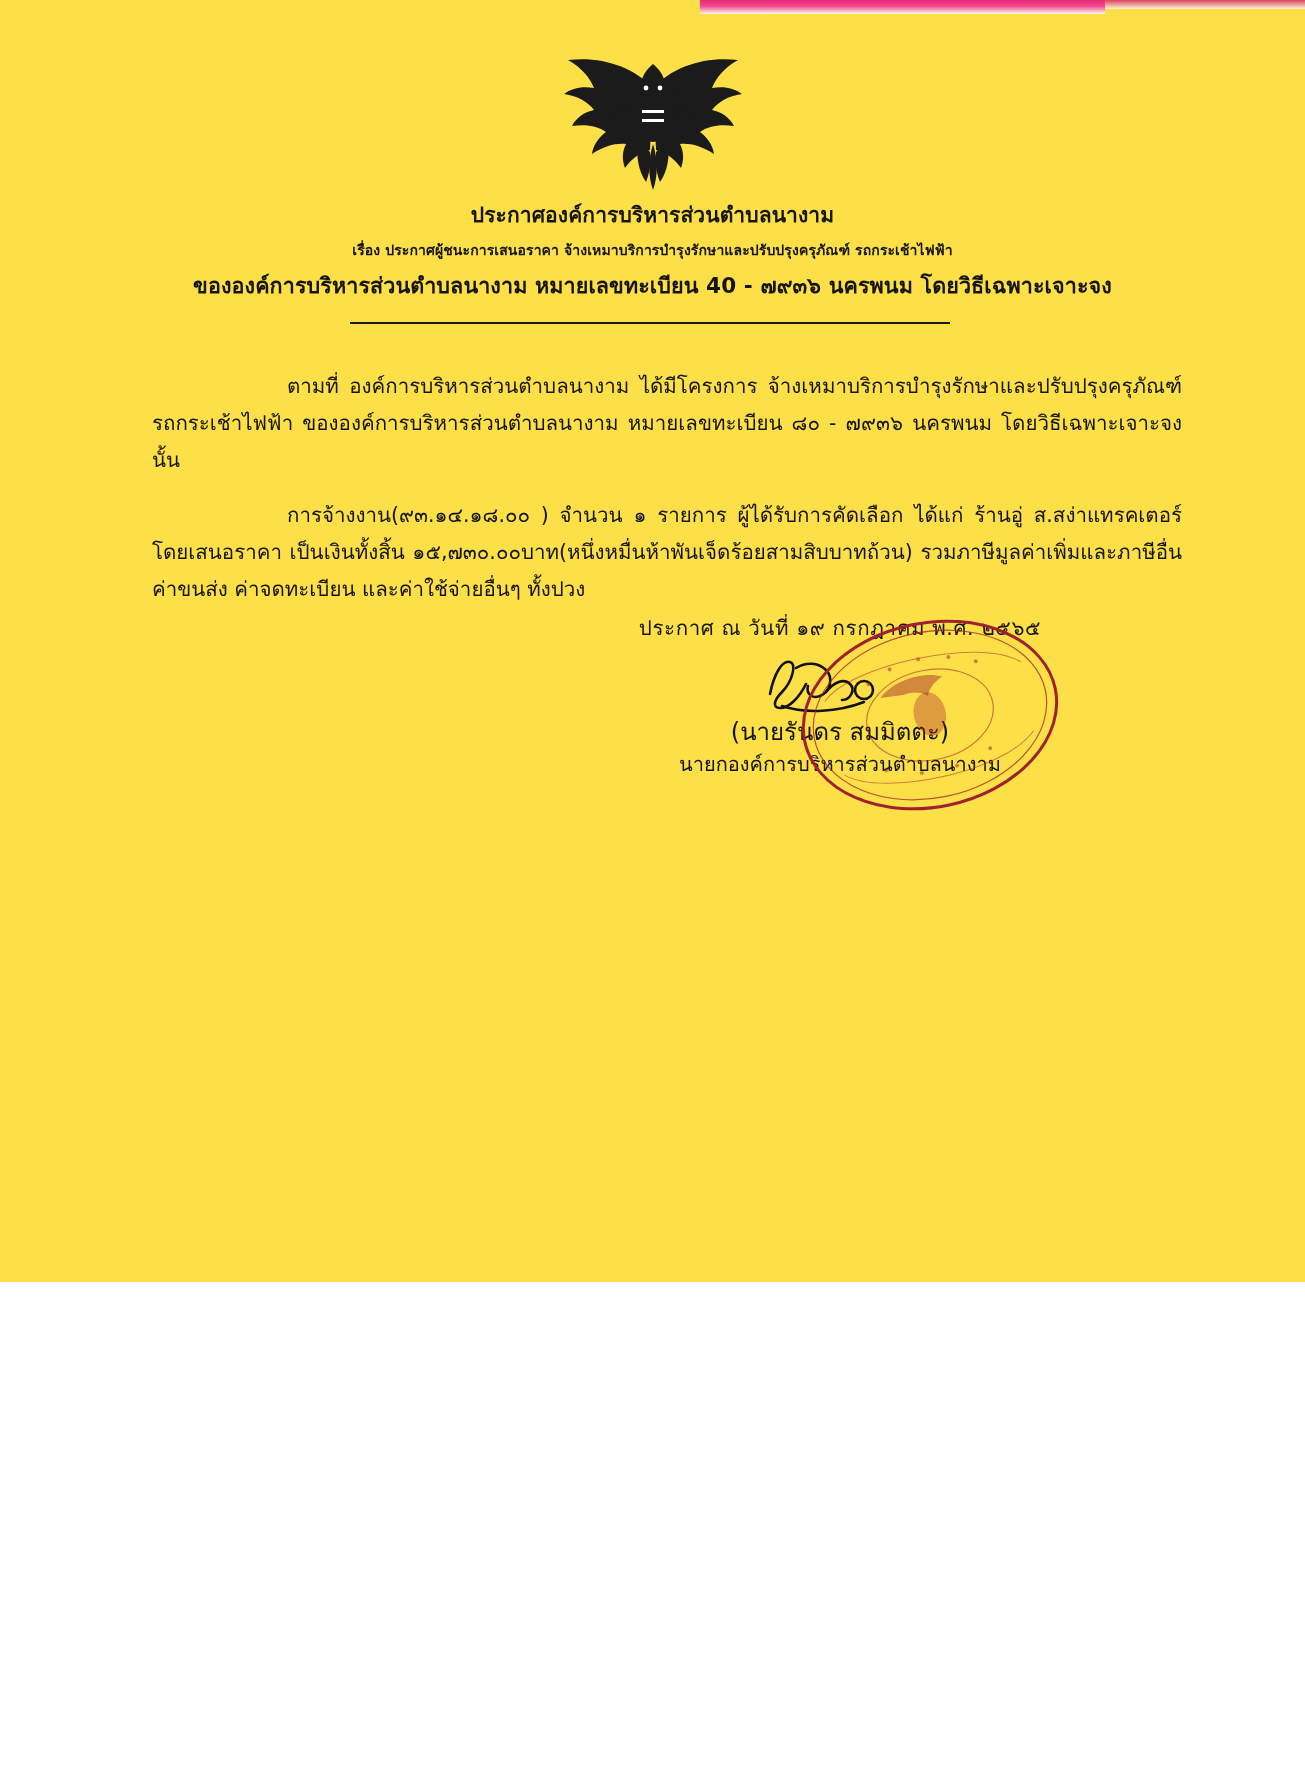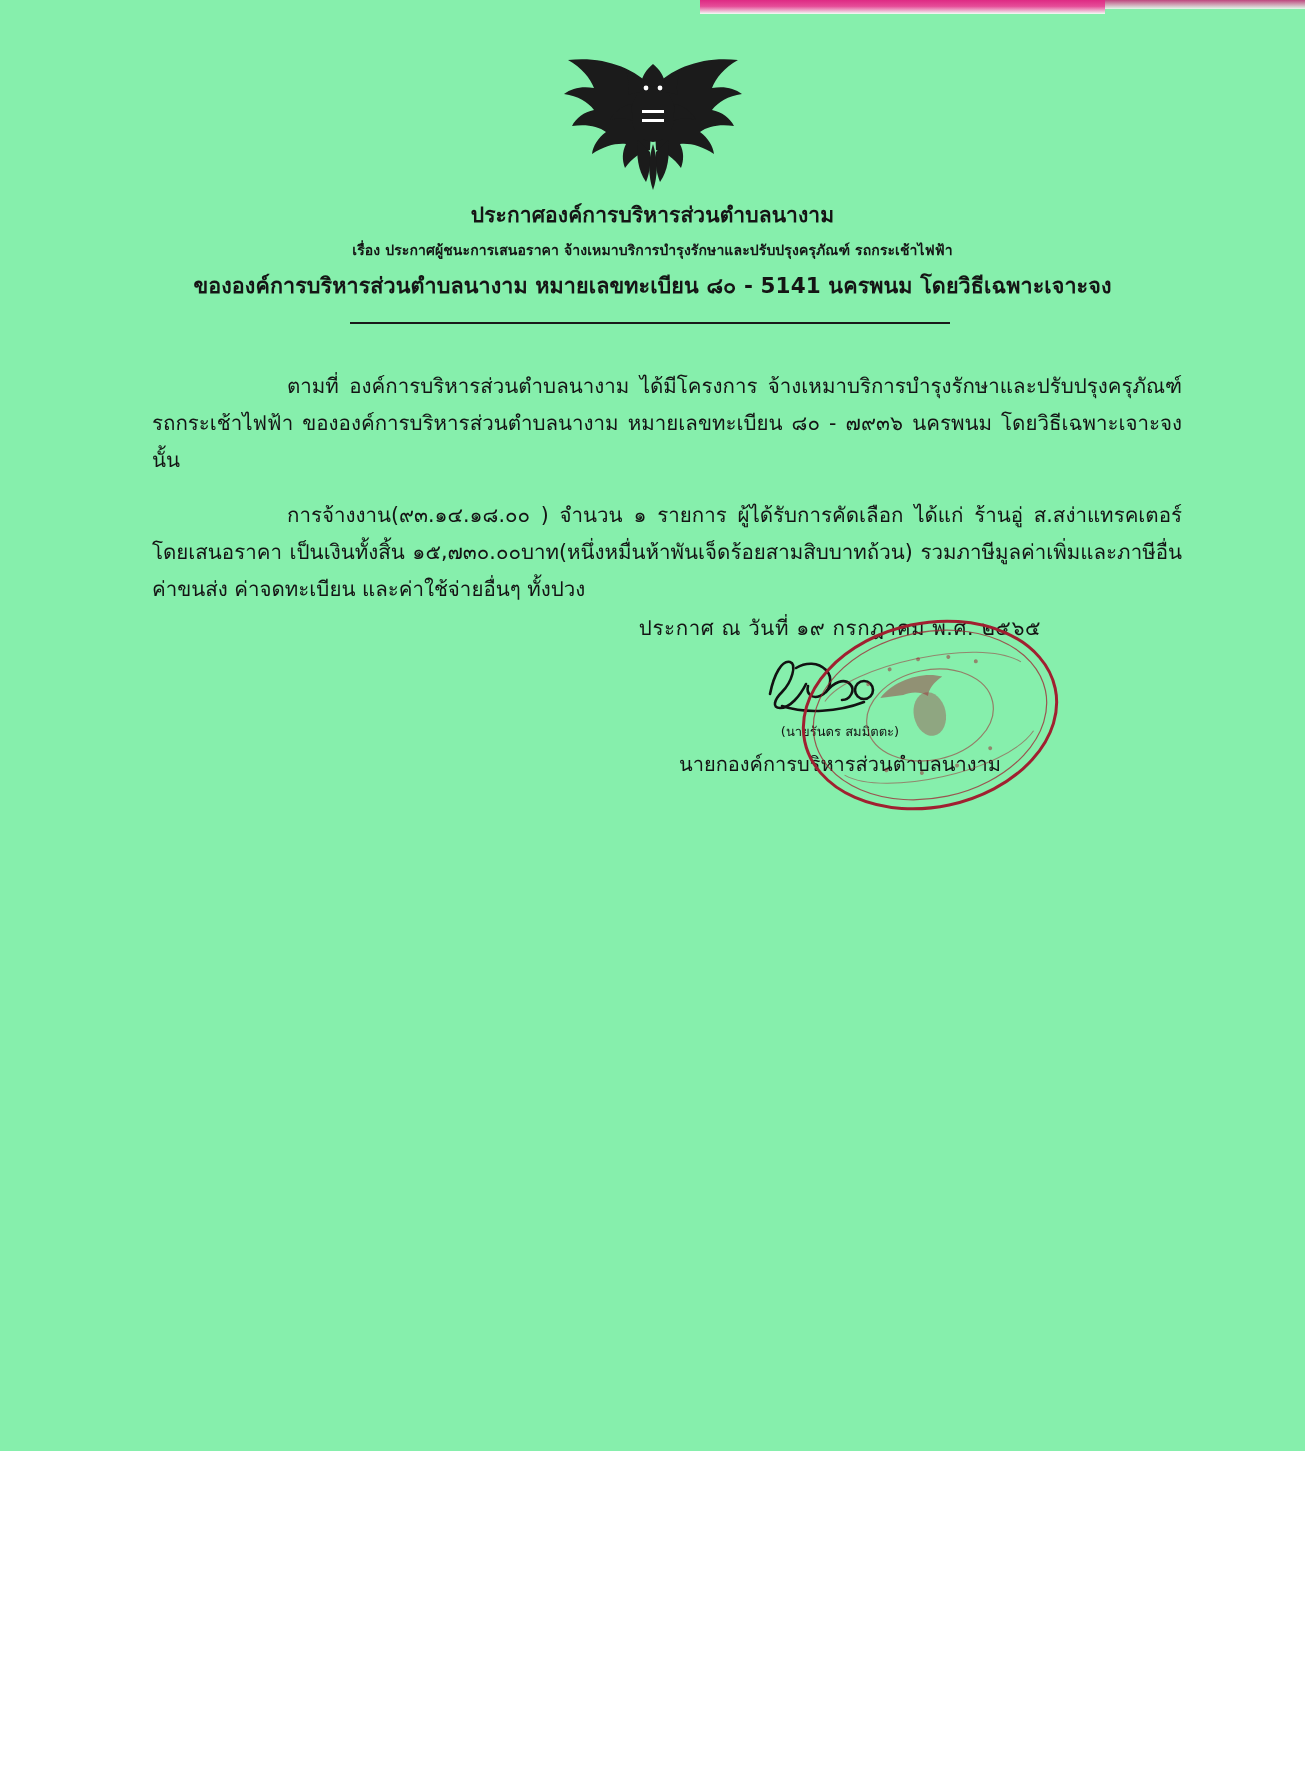--- a/index.html
+++ b/index.html
@@ -6,22 +6,22 @@
     margin: 0;
     padding: 0;
     background: #ffffff;
   }
   body {
     font-family: "DejaVu Sans", "Liberation Sans", sans-serif;
   }
   .page {
     position: relative;
     width: 1305px;
-    height: 1451px;
-    background: #86efac;
+    height: 1282px;
+    background: #fde047;
     overflow: hidden;
   }
   
   .scan-strip {
     position: absolute;
     top: 0;
     left: 700px;
     width: 405px;
     height: 14px;
     background: linear-gradient(180deg, #e8147f 0%, #f03a96 45%, #ffffff 100%);
@@ -100,21 +100,21 @@
   .sign-date {
     font-size: 20.5px;
     line-height: 32px;
     white-space: nowrap;
     letter-spacing: 0.6px;
   }
   .sign-space {
     height: 72px;
   }
   .sign-name {
-    font-size: 13px;
+    font-size: 24px;
     line-height: 32px;
   }
   .sign-title {
     font-size: 20px;
     line-height: 32px;
   }
   
   .signature {
     position: absolute;
     top: 648px;
@@ -164,21 +164,21 @@
         <circle cx="122" cy="40" r="2.4"></circle>
         <path d="M104 62 h22 v3 h-22 z"></path>
         <path d="M104 71 h22 v3 h-22 z"></path>
       </g>
     </svg>
   </div>
 
   <div class="doc-head">
     <div class="line line1">ประกาศองค์การบริหารส่วนตำบลนางาม</div>
     <div class="line line2">เรื่อง ประกาศผู้ชนะการเสนอราคา จ้างเหมาบริการบำรุงรักษาและปรับปรุงครุภัณฑ์ รถกระเช้าไฟฟ้า</div>
-    <div class="line line3">ขององค์การบริหารส่วนตำบลนางาม หมายเลขทะเบียน ๘๐ - 5141 นครพนม โดยวิธีเฉพาะเจาะจง</div>
+    <div class="line line3">ขององค์การบริหารส่วนตำบลนางาม หมายเลขทะเบียน 40 - ๗๙๓๖ นครพนม โดยวิธีเฉพาะเจาะจง</div>
   </div>
 
   <div class="rule"></div>
 
   <div class="body-text">
     <p class="para"><span class="indent"></span><span>ตามที่ องค์การบริหารส่วนตำบลนางาม ได้มีโครงการ จ้างเหมาบริการบำรุงรักษาและปรับปรุงครุภัณฑ์ รถกระเช้าไฟฟ้า ขององค์การบริหารส่วนตำบลนางาม หมายเลขทะเบียน ๘๐ - ๗๙๓๖ นครพนม โดยวิธีเฉพาะเจาะจง  นั้น</span></p>
     <p class="para"><span class="indent"></span><span>การจ้างงาน(๙๓.๑๔.๑๘.๐๐ ) จำนวน ๑ รายการ ผู้ได้รับการคัดเลือก ได้แก่ ร้านอู่ ส.สง่าแทรคเตอร์ โดยเสนอราคา เป็นเงินทั้งสิ้น ๑๕,๗๓๐.๐๐บาท(หนึ่งหมื่นห้าพันเจ็ดร้อยสามสิบบาทถ้วน) รวมภาษีมูลค่าเพิ่มและภาษีอื่น ค่าขนส่ง ค่าจดทะเบียน และค่าใช้จ่ายอื่นๆ ทั้งปวง</span></p>
   </div>
 
   <div class="sign-block">

